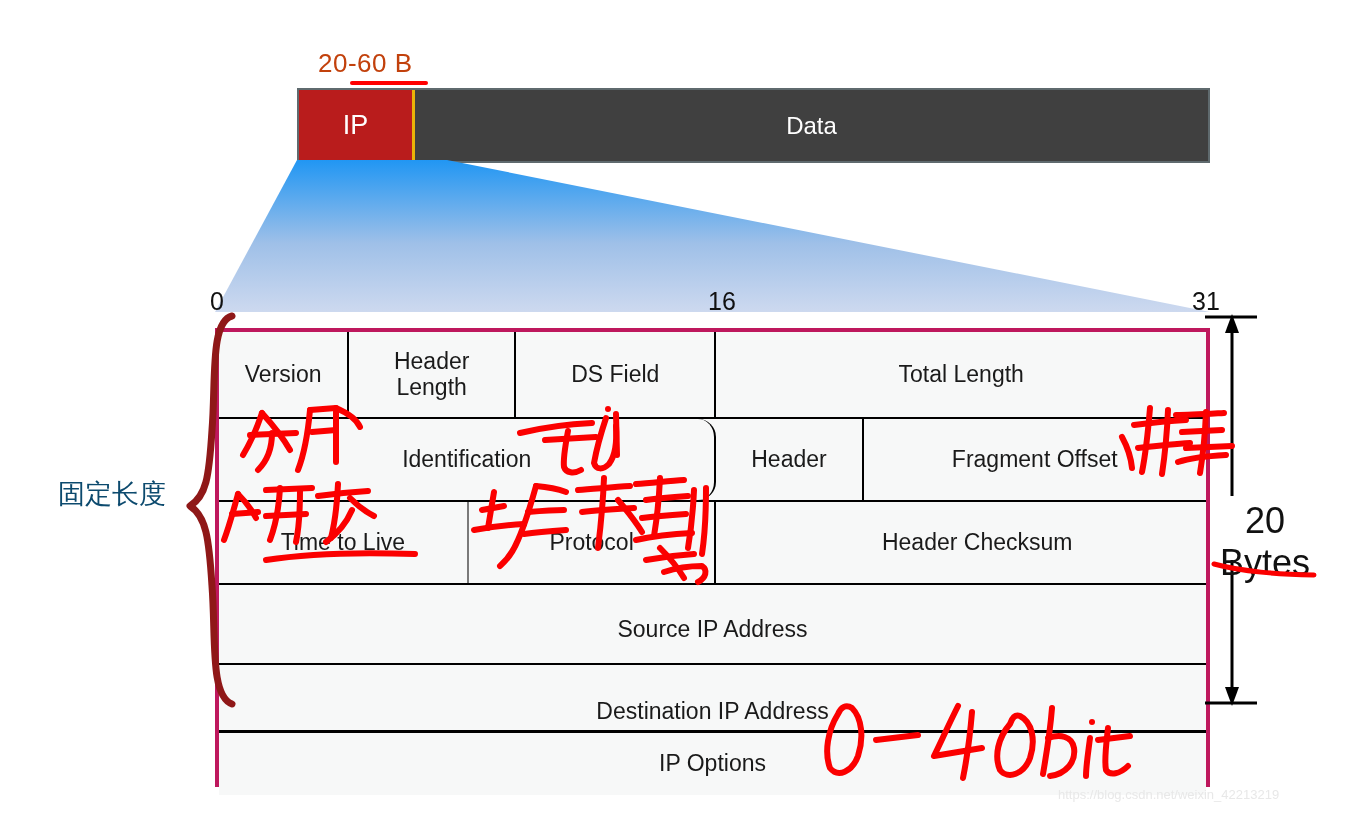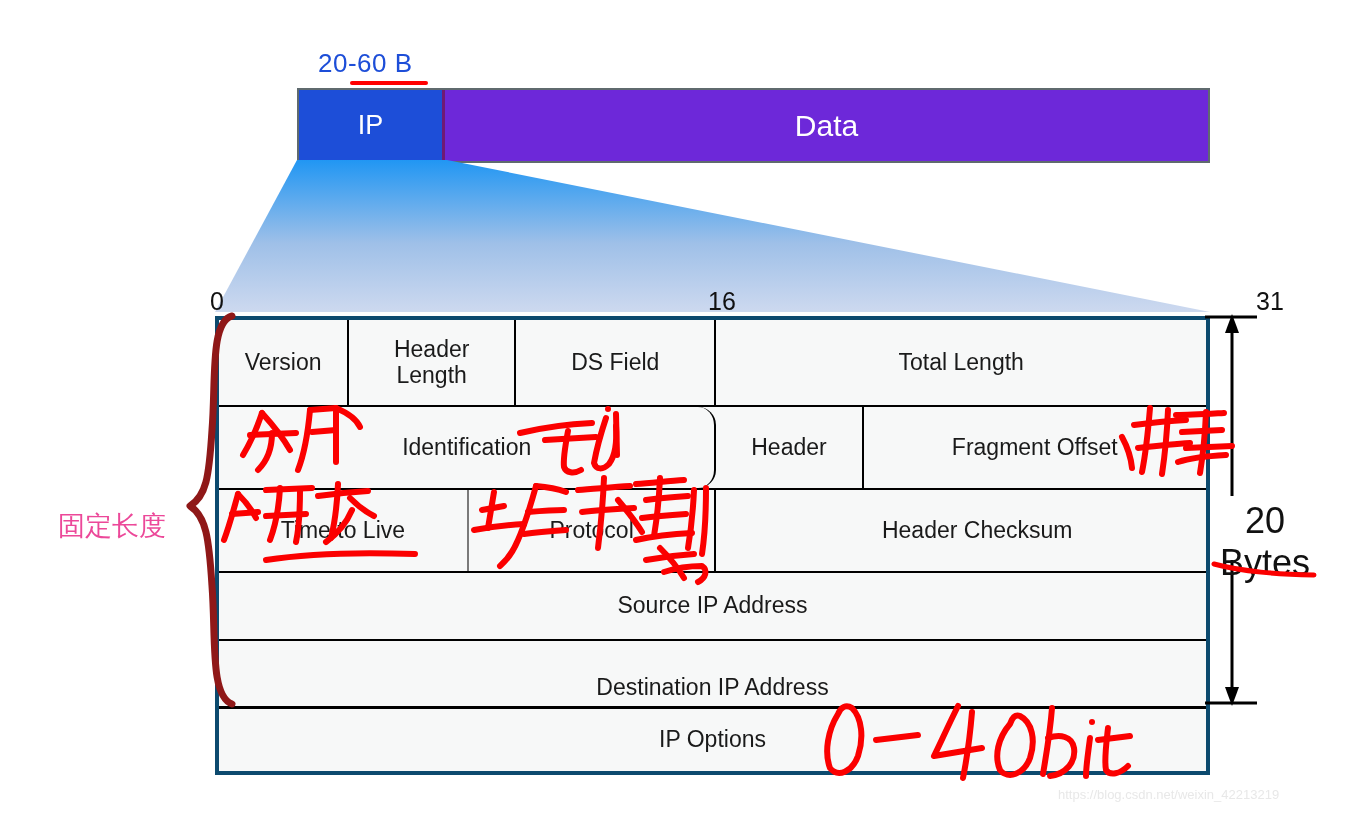--- a/index.html
+++ b/index.html
@@ -27,48 +27,48 @@
     position: absolute;
     left: 297px;
     top: 88px;
     width: 913px;
     height: 75px;
     border: 2px solid #5f6a6e;
     box-sizing: border-box;
     display: flex;
   }
   #ip-seg {
-    width: 146px;
-    background: #1d4ed8;
-    border-right: 3px solid #701a75;
+    width: 116px;
+    background: #b91c1c;
+    border-right: 3px solid #eab308;
     box-sizing: border-box;
     display: flex;
     align-items: center;
     justify-content: center;
     color: #ffffff;
     font-size: 27px;
   }
   #data-seg {
     flex: 1;
-    background: #6d28d9;
+    background: #404040;
     display: flex;
     align-items: center;
     justify-content: center;
     color: #ffffff;
-    font-size: 30px;
+    font-size: 24px;
   }
 
   
   #len-caption {
     position: absolute;
     left: 318px;
     top: 48px;
     font-size: 26px;
     letter-spacing: 0.5px;
-    color: #1d4ed8;
+    color: #c2410c;
     white-space: nowrap;
   }
   #len-caption-underline {
     position: absolute;
     left: 350px;
     top: 81px;
     width: 78px;
     height: 4px;
     background: #ff0000;
     border-radius: 2px;
@@ -88,30 +88,30 @@
   .ruler-tick {
     position: absolute;
     top: 287px;
     font-size: 25px;
     color: #111;
     text-align: center;
     white-space: nowrap;
   }
   #tick-0  { left: 199px; width: 36px; }
   #tick-16 { left: 702px; width: 40px; }
-  #tick-31 { left: 1248px; width: 44px; }
+  #tick-31 { left: 1184px; width: 44px; }
 
   
   #header-table {
     position: absolute;
     left: 215px;
-    top: 316px;
+    top: 328px;
     width: 995px;
     height: 459px;
-    border: 4px solid #0c4a6e;
+    border: 4px solid #be185d;
     box-sizing: border-box;
     background: #f7f8f8;
   }
   .hrow {
     display: flex;
     box-sizing: border-box;
     width: 100%;
   }
   .hcell {
     box-sizing: border-box;
@@ -121,33 +121,33 @@
     font-size: 23px;
     color: #1a1a1a;
     text-align: center;
     line-height: 1.12;
     position: relative;
     background: #f7f8f8;
   }
   .r1 { height: 87px; border-bottom: 2px solid #000; }
   .r2 { height: 83px; border-bottom: 2px solid #000; }
   .r3 { height: 83px; border-bottom: 2px solid #000; }
-  .r4 { height: 68px; border-bottom: 2px solid #000; }
+  .r4 { height: 68px; border-bottom: 2px solid #000; margin-top: 12px; }
   .r5 { height: 68px; border-bottom: 3px solid #000; }
   .r6 { height: 62px; }
   .vsep { border-right: 2px solid #000; }
   .vsep-thin { border-right: 2px solid #7a7a7a; }
 
   
   #fixed-len-label {
     position: absolute;
     left: 58px;
-    top: 508px;
+    top: 476px;
     font-size: 27px;
-    color: #ec4899;
+    color: #0c4a6e;
     white-space: nowrap;
   }
   #brace-svg {
     position: absolute;
     left: 180px;
     top: 310px;
     width: 60px;
     height: 400px;
     pointer-events: none;
   }

